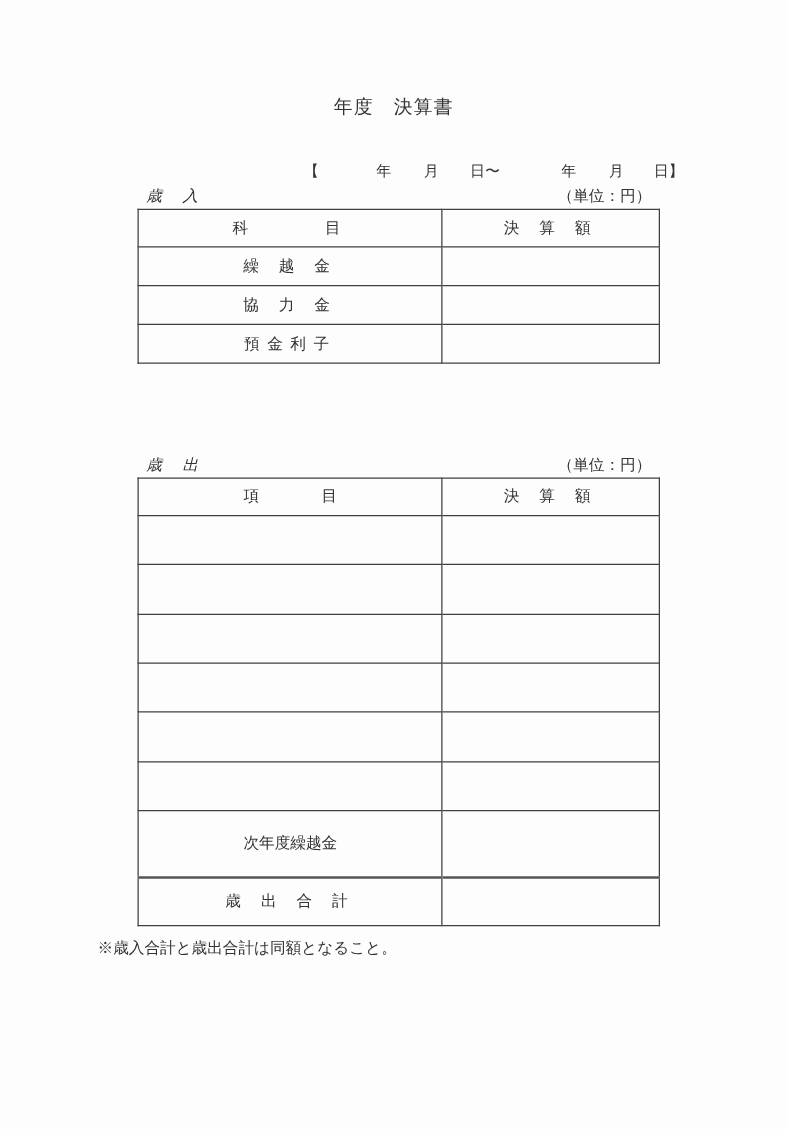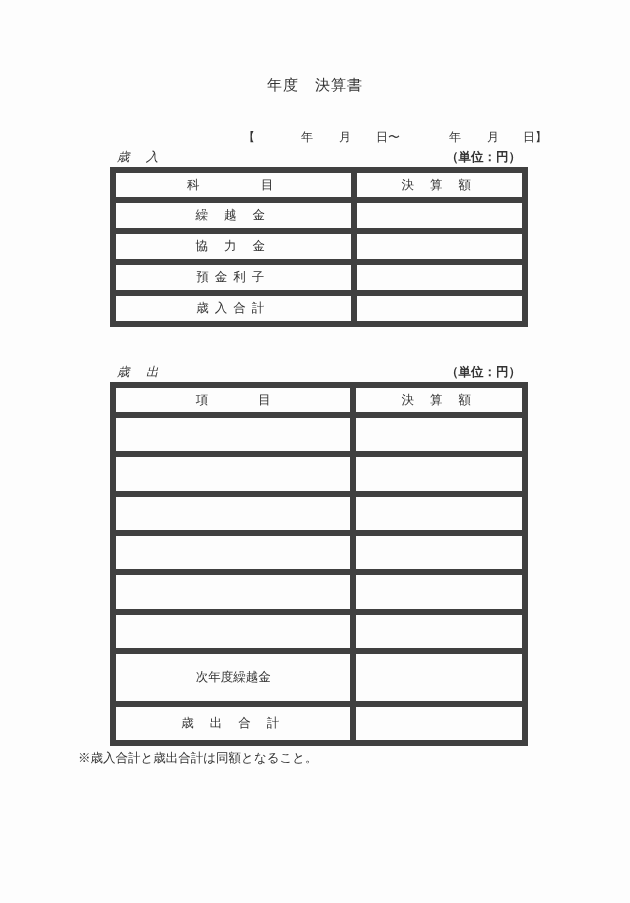--- a/index.html
+++ b/index.html
@@ -6,26 +6,26 @@
   body {
     width: 630px; height: 903px; background: #fdfdfd; position: relative;
     font-family: "DejaVu Serif", "Liberation Serif", serif; color: #333;
     overflow: hidden;
   }
   .abs { position: absolute; }
   .title { left: 0; width: 630px; top: 76px; text-align: center; font-size: 15px; letter-spacing: 1px; }
   .period { top: 129px; left: 243px; width: 300px; font-size: 12px; height: 16px; }
   .period span { position: absolute; top: 0; white-space: nowrap; }
   .section-label { font-size: 12.5px; letter-spacing: 2px; font-style: italic; }
-  .unit { font-size: 12.5px; font-weight: bold; }
+  .unit { font-size: 12.5px; }
   table.fin {
     position: absolute; left: 110px; width: 418px; border-collapse: collapse;
     font-size: 12.5px;
   }
-  table.fin td { border: 6px solid #404040; text-align: center; padding: 0; }
+  table.fin td { border: 1px solid #404040; text-align: center; padding: 0; }
   table.fin td.c1 { width: 243px; }
   table.fin td.c2 { width: 173px; }
   table.fin tr.total td { border-top: 2px solid #555; }
   .sp { letter-spacing: 6px; }
   .note { left: 78px; top: 750px; font-size: 12.5px; }
 </style>
 </head>
 <body>
 
 <div class="abs title">年度　決算書</div>
@@ -52,24 +52,20 @@
   <tr style="height:31px">
     <td class="c1"><span class="sp">繰 越 金</span></td>
     <td class="c2"></td>
   </tr>
   <tr style="height:31px">
     <td class="c1"><span class="sp">協 力 金</span></td>
     <td class="c2"></td>
   </tr>
   <tr style="height:31px">
     <td class="c1"><span class="sp">預金利子</span></td>
-    <td class="c2"></td>
-  </tr>
-  <tr class="total" style="height:31px">
-    <td class="c1"><span class="sp">歳入合計</span></td>
     <td class="c2"></td>
   </tr>
 </tbody>
   </table>
 
 <div class="abs section-label" style="left:117px; top:364px;">歳　出</div>
 <div class="abs unit" style="left:446px; top:364px;">（単位：円）</div>
 
 <table class="fin" style="top:382px;padding-left:19px;">
   <tbody>

